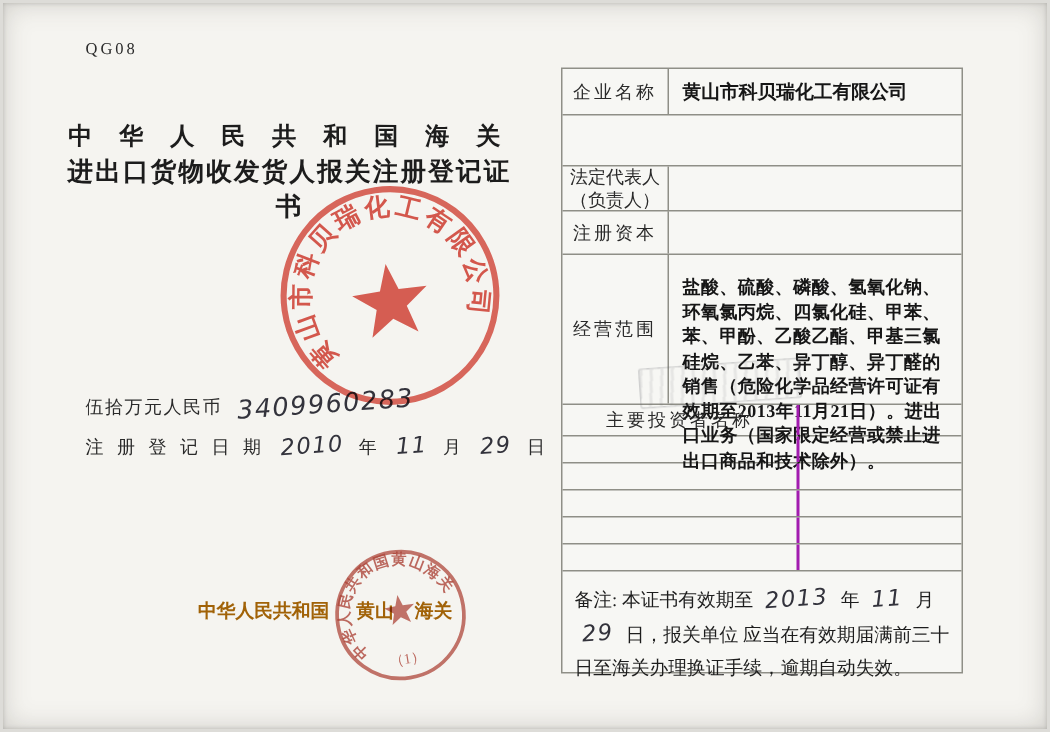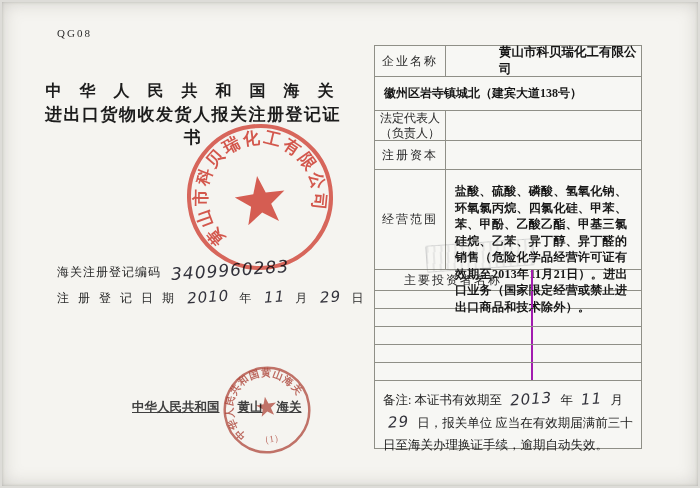--- a/index.html
+++ b/index.html
@@ -20,21 +20,21 @@
   .title2{left:38px;top:101px;width:306px;text-align:center;font-size:17px;font-weight:bold;
           letter-spacing:1.5px;color:#1c1c1c;}
   .reg-line{left:55px;top:258px;font-size:12px;color:#2a2a2a;letter-spacing:1px;white-space:nowrap;}
   .reg-line2{left:55px;top:286px;font-size:12px;color:#2a2a2a;letter-spacing:3px;white-space:nowrap;}
   .hand{
     display:inline-block;font-family:"DejaVu Sans",sans-serif;font-style:italic;
     color:#33333c;transform:rotate(-4deg);letter-spacing:1px;
   }
   .hand-code{font-size:17px;margin-left:6px;}
   .hand-date{font-size:15px;margin:0 4px;}
-  .issuer{left:130px;top:397px;font-size:12.5px;font-weight:bold;color:#404040;white-space:nowrap;z-index:1;text-decoration:underline;}
+  .issuer{left:130px;top:397px;font-size:12.5px;font-weight:bold;color:#a16207;white-space:nowrap;z-index:1;}
   .issuer .office{margin-left:18px;}
   .issuer .suffix{margin-left:14px;}
   
   .seal{mix-blend-mode:multiply;}
   .company-seal{left:182px;top:119px;width:152px;height:152px;z-index:3;transform:rotate(-8deg);}
   .customs-seal{left:217px;top:360px;width:96px;height:96px;z-index:3;transform:rotate(-9deg);}
   
   .ghost-stamp{
     left:424px;top:240px;width:106px;height:25px;z-index:2;
     border:1px solid rgba(110,112,118,.4);border-radius:2px;
@@ -87,21 +87,21 @@
       </defs>
       <circle cx="75" cy="75" r="70" fill="none" stroke="#d8453a" stroke-width="4" opacity="0.8"></circle>
       <text font-size="16.5" font-weight="bold" fill="#d8453a" opacity="0.88" letter-spacing="2.5" font-family="Liberation Serif, DejaVu Serif, serif">
         <textPath href="#company-ring" startOffset="2">黄山市科贝瑞化工有限公司</textPath>
       </text>
       <polygon opacity="0.85" fill="#d8453a" points="75,54 81.2,71.5 99.7,72 85,83.2 90.3,101 75,90.5 59.7,101 65,83.2 50.3,72 68.8,71.5"></polygon>
     </svg>
   </div>
 
   <div class="abs reg-line">
-    <span>海关注册登记编码</span>
+    <span>伍拾万元人民币</span>
     <span class="hand hand-code">3409960283</span>
   </div>
 
   <div class="abs reg-line2">
     <span>注 册 登 记 日 期</span>
     <span class="hand hand-date">2010</span>
     <span>年</span>
     <span class="hand hand-date">11</span>
     <span>月</span>
     <span class="hand hand-date">29</span>
@@ -123,27 +123,26 @@
       </text>
       <polygon opacity="0.75" fill="#b5493e" points="50,36 52.6,43.5 60.5,43.7 54.3,48.4 56.5,56 50,51.5 43.5,56 45.7,48.4 39.5,43.7 47.4,43.5"></polygon>
       <text x="50" y="84" text-anchor="middle" font-size="10" fill="#b5493e" opacity="0.8" font-family="Liberation Serif, DejaVu Serif, serif">（1）</text>
     </svg>
   </div>
 
   <div class="abs ghost-stamp"></div>
 
   <div class="abs tbl">
 
-    <div class="trow" style="height:31px;gap:44px;">
+    <div class="trow" style="height:31px;">
       <div class="tlabel">企业名称</div>
       <div class="tvalue">黄山市科贝瑞化工有限公司</div>
     </div>
 
     <div class="trow" style="height:34px;">
-      <div class="tvalue" style="font-size:12px;">徽州区岩寺镇城北（建宾大道138号）</div>
     </div>
 
     <div class="trow" style="height:30px;align-items:center;">
       <div class="tlabel" style="letter-spacing:0;">
         <span>法定代表人</span>
         <span>（负责人）</span>
       </div>
     </div>
 
     <div class="trow" style="height:29px;">

